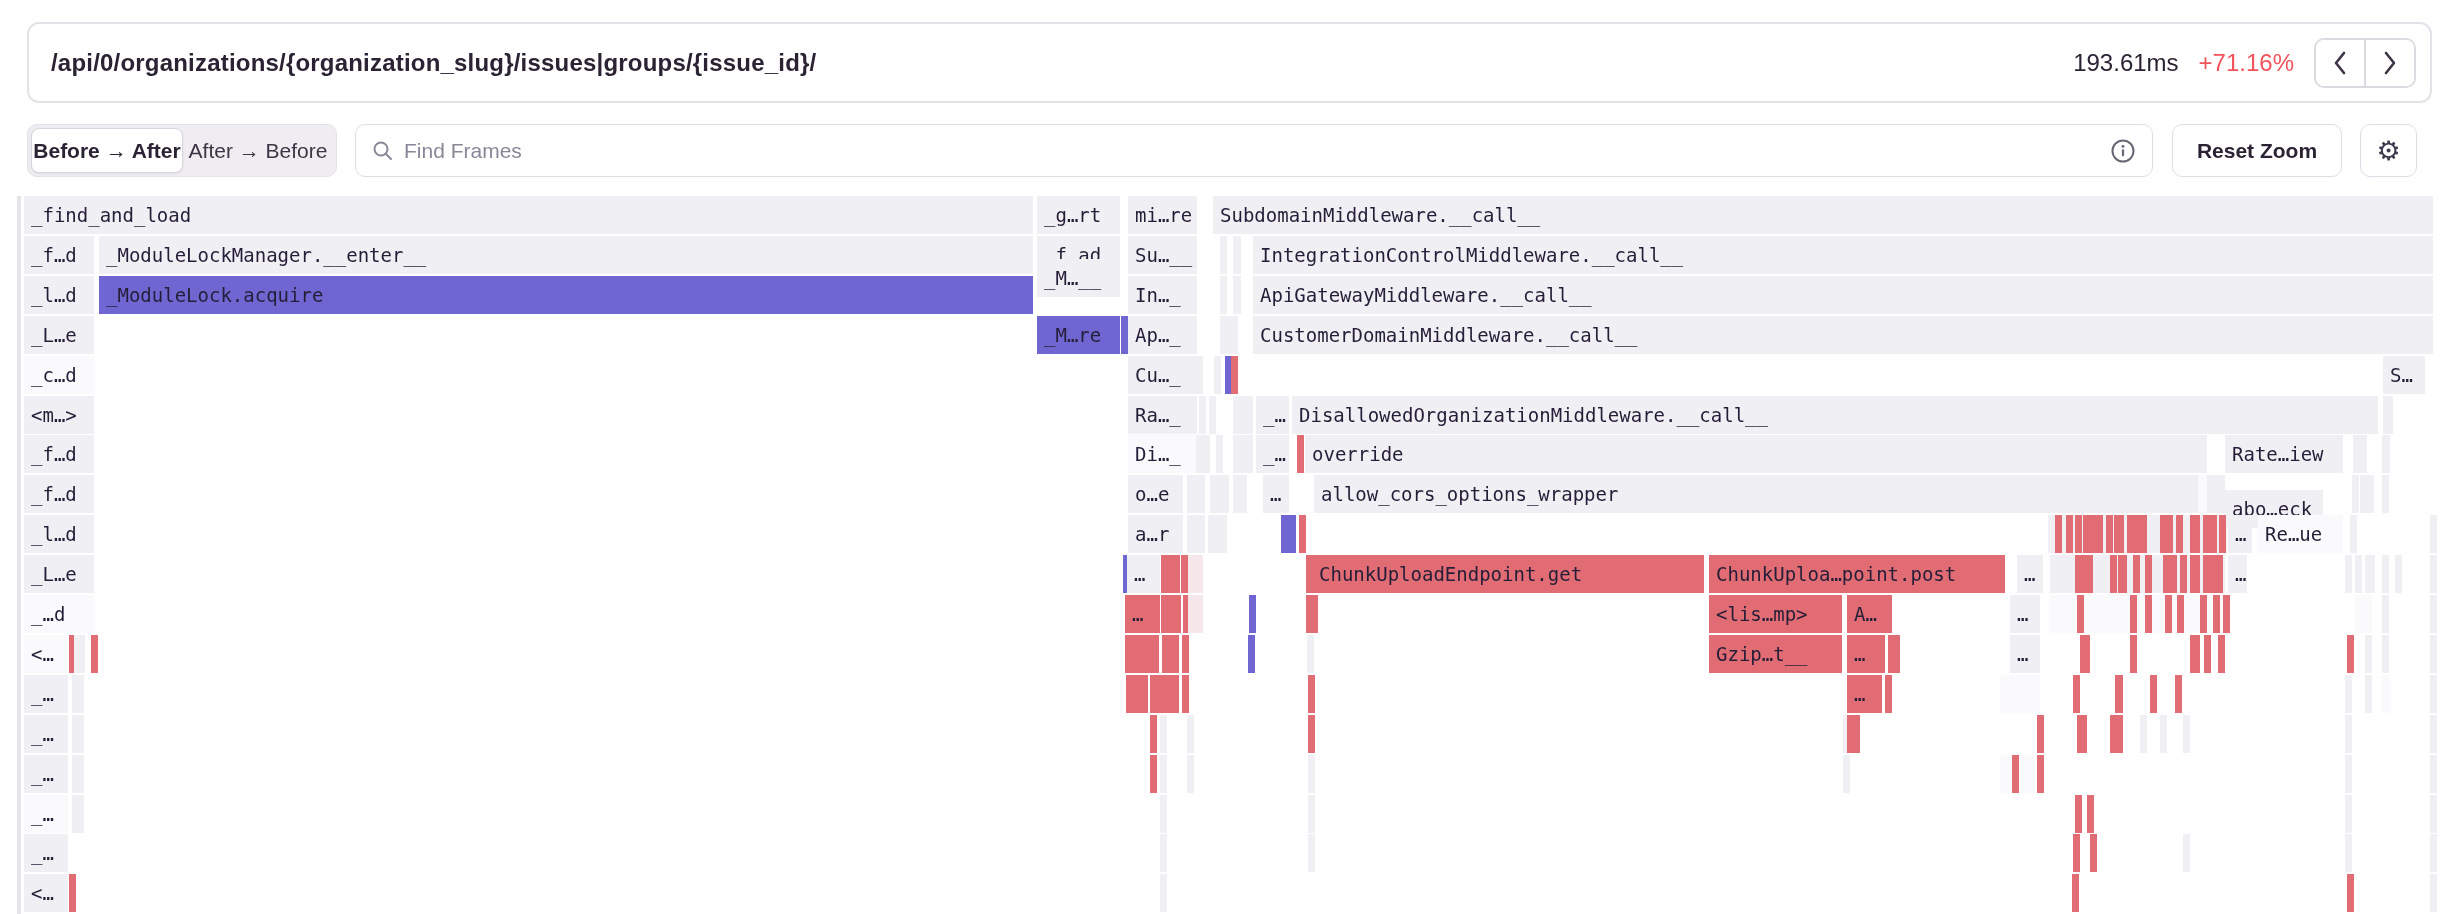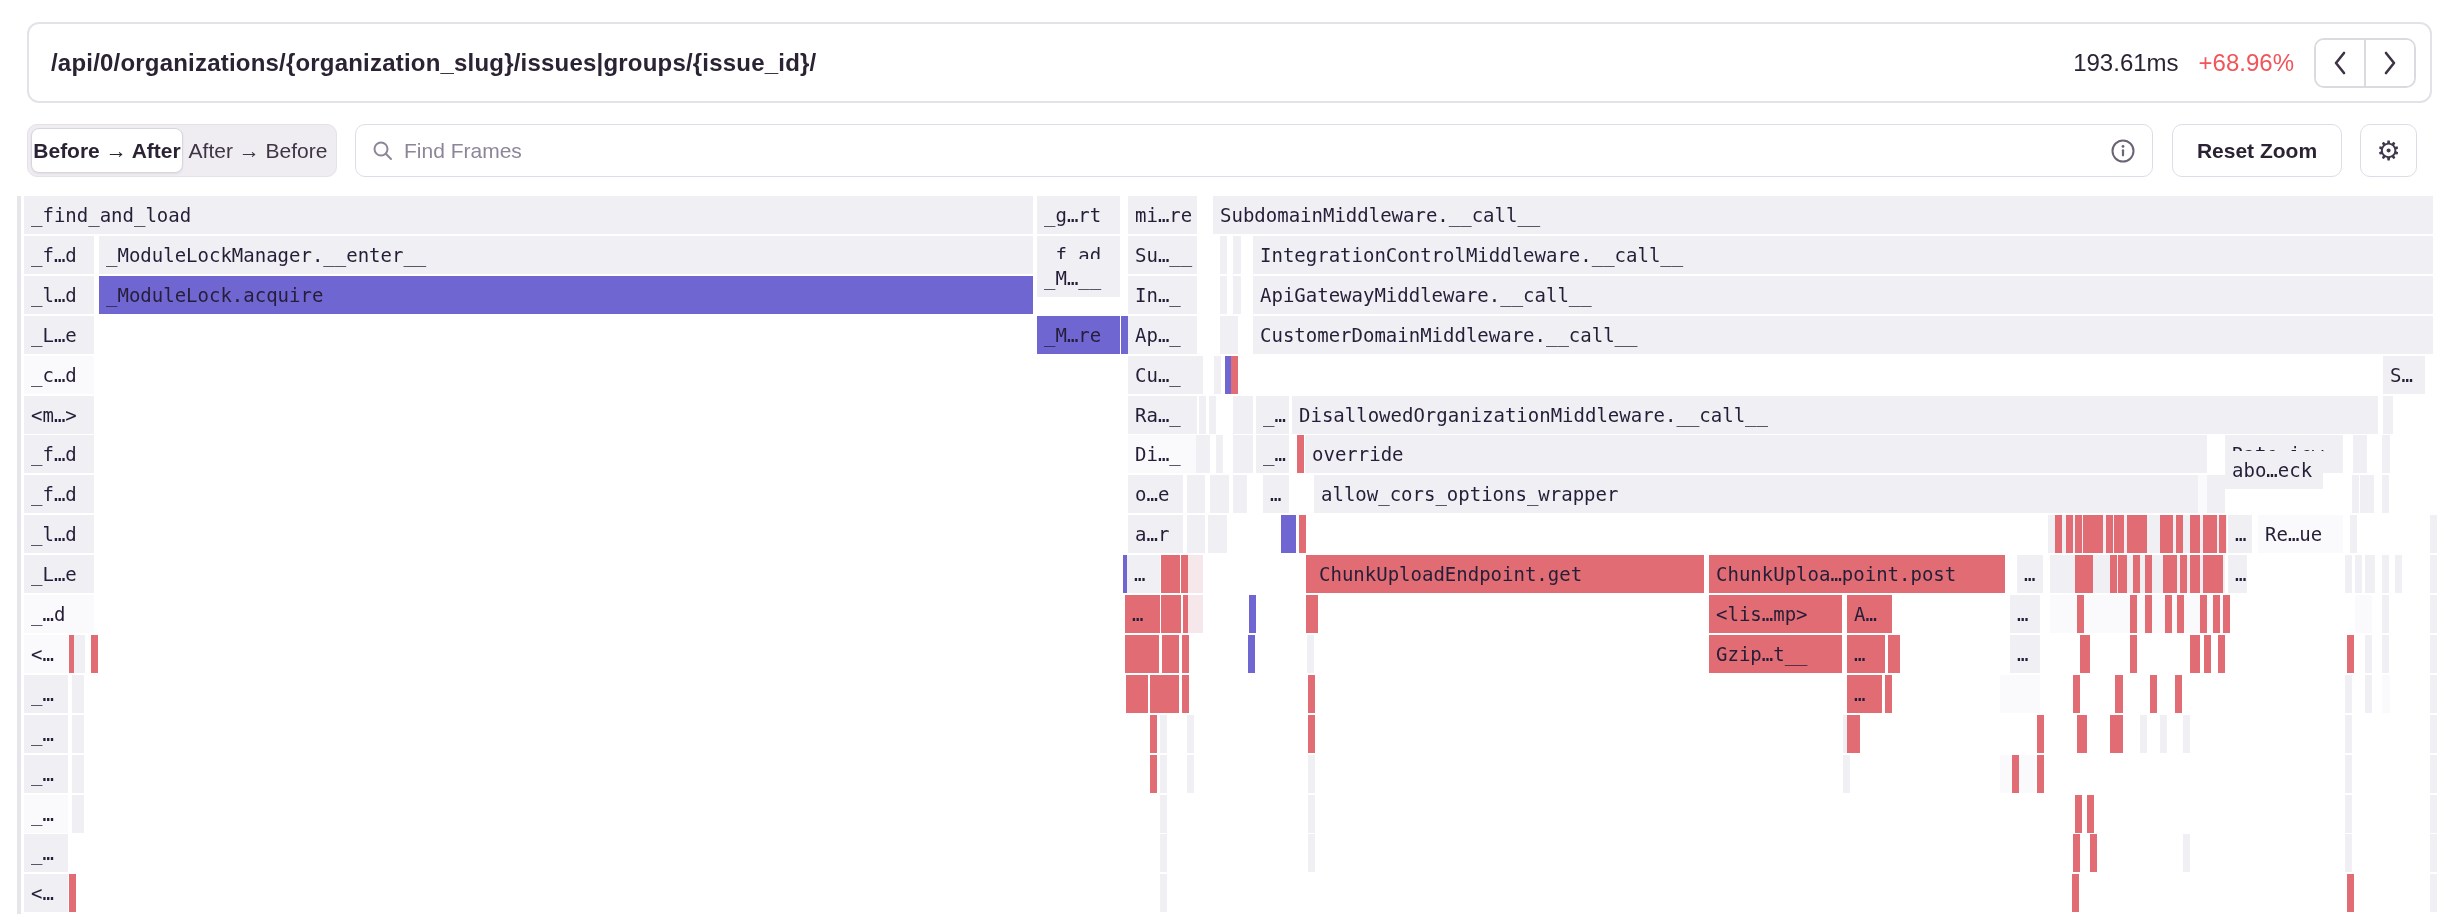--- a/index.html
+++ b/index.html
@@ -52,21 +52,21 @@
 </style>
 </head>
 <body>
 
 <div class="wrap">
 
   <div class="topbar">
     <div class="title">/api/0/organizations/{organization_slug}/issues|groups/{issue_id}/</div>
     <div class="topbar-right">
       <span class="dur">193.61ms</span>
-      <span class="delta">+68.96%</span>
+      <span class="delta">+71.16%</span>
       <div class="pager">
         <button aria-label="previous">
           <span>
             <svg width="16" height="26" viewBox="0 0 16 26">
                 <polyline points="12,3 4,13 12,23" fill="none" stroke="#3e3446" stroke-width="2.6" stroke-linecap="round" stroke-linejoin="round"></polyline>
               </svg>
           </span>
         </button>
         <button aria-label="next">
           <span>
@@ -170,21 +170,21 @@
       <div class="cell g" style="left: 1128px; top: 475.3px; width: 55px; height: 38px;">o…e</div>
       <div class="cell g" style="left: 1187px; top: 475.3px; width: 18px; height: 38px;"></div>
       <div class="cell g" style="left: 1210px; top: 475.3px; width: 3px; height: 38px;"></div>
       <div class="cell g" style="left: 1216px; top: 475.3px; width: 3px; height: 38px;"></div>
       <div class="cell g" style="left: 1222px; top: 475.3px; width: 3px; height: 38px;"></div>
       <div class="cell g" style="left: 1233px; top: 475.3px; width: 3px; height: 38px;"></div>
       <div class="cell g" style="left: 1240px; top: 475.3px; width: 3px; height: 38px;"></div>
       <div class="cell g" style="left: 1263px; top: 475.3px; width: 26px; height: 38px;">…</div>
       <div class="cell g" style="left: 1294px; top: 475.3px; width: 911px; height: 38px; margin-left: 20px;">allow_cors_options_wrapper</div>
       <div class="cell gl" style="left: 2198px; top: 475.3px; width: 9px; height: 38px;"></div>
-      <div class="cell g" style="left: 2225px; top: 451px; width: 98px; height: 38px;">abo…eck</div>
+      <div class="cell g" style="left: 2225px; top: 490px; width: 98px; height: 38px;">abo…eck</div>
       <div class="cell g" style="left: 2352px; top: 475.3px; width: 5px; height: 38px;"></div>
       <div class="cell g" style="left: 2360px; top: 475.3px; width: 4px; height: 38px;"></div>
       <div class="cell g" style="left: 2367px; top: 475.3px; width: 5px; height: 38px;"></div>
       <div class="cell g" style="left: 2382px; top: 475.3px; width: 3px; height: 38px;"></div>
       <div class="cell g" style="left: 24px; top: 515.2px; width: 70px; height: 38px;">_l…d</div>
       <div class="cell g" style="left: 1128px; top: 515.2px; width: 55px; height: 38px;">a…r</div>
       <div class="cell g" style="left: 1187px; top: 515.2px; width: 18px; height: 38px;"></div>
       <div class="cell g" style="left: 1208px; top: 515.2px; width: 3px; height: 38px;"></div>
       <div class="cell g" style="left: 1214px; top: 515.2px; width: 3px; height: 38px;"></div>
       <div class="cell g" style="left: 1220px; top: 515.2px; width: 2px; height: 38px;"></div>

